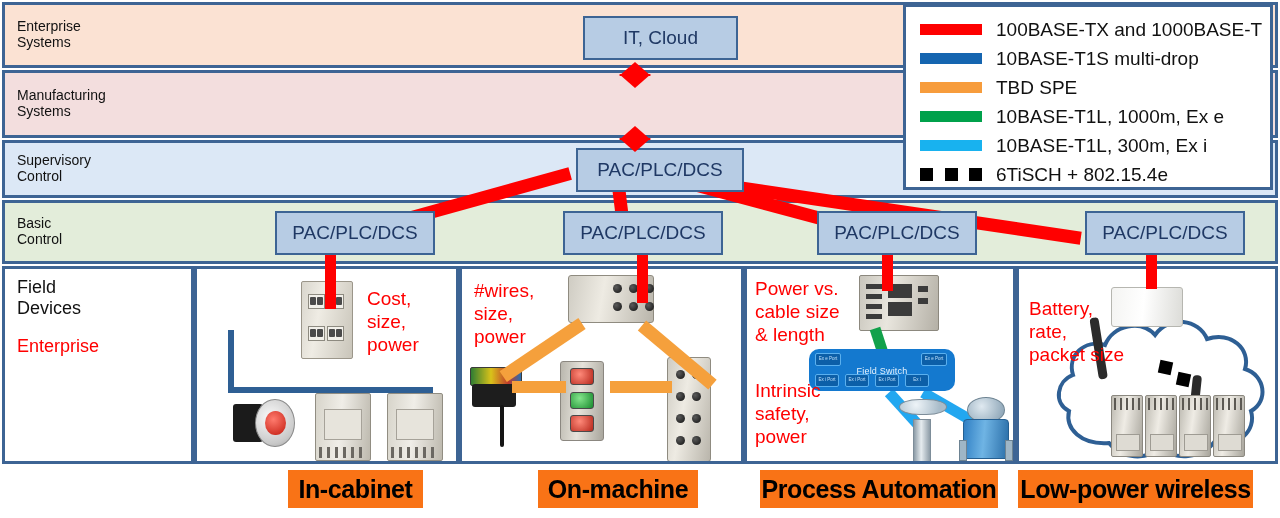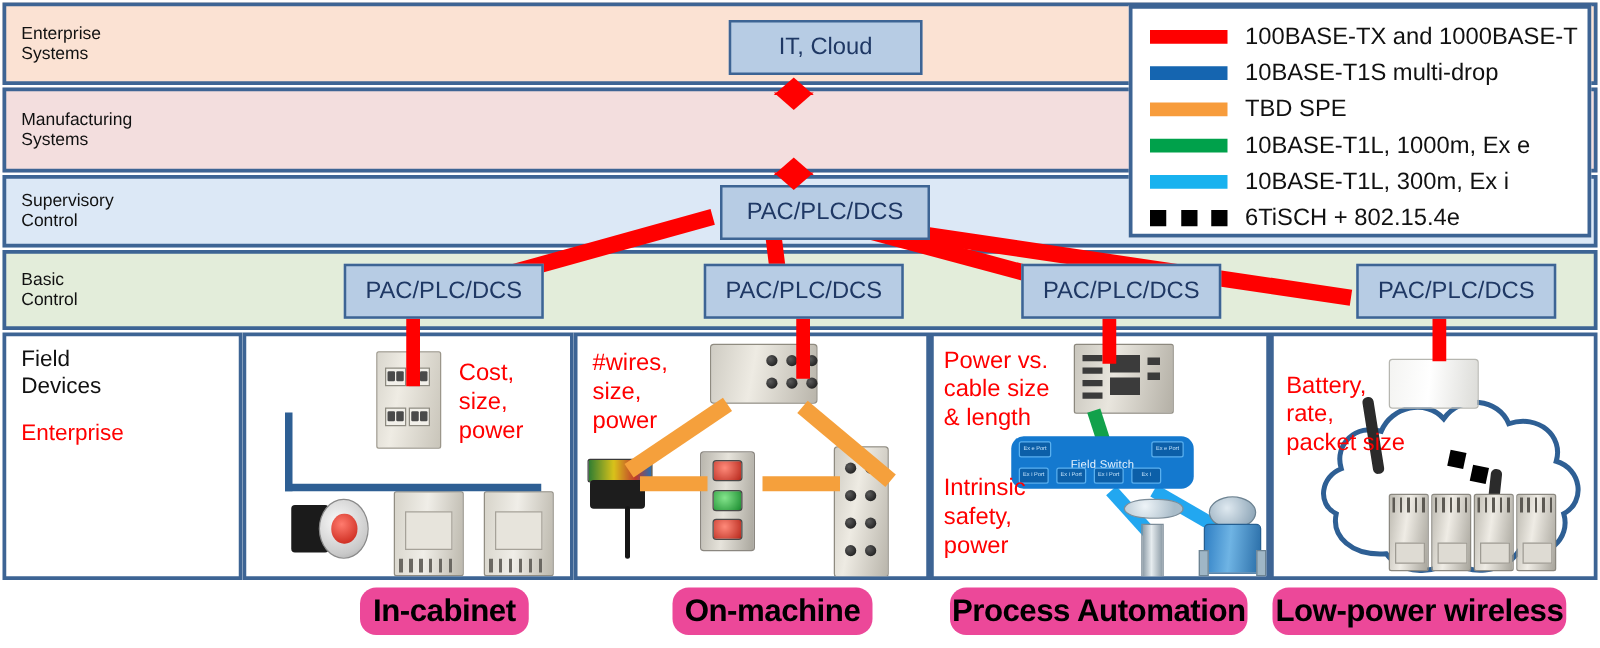--- a/index.html
+++ b/index.html
@@ -66,24 +66,24 @@
   .leg-row { display: flex; align-items: center; height: 29px; padding-left: 14px; }
   .leg-sw { width: 62px; height: 11px; margin-right: 14px; flex: 0 0 auto; }
   .leg-sw.dots { height: 13px; background: none !important;
                  display: flex; justify-content: space-between; align-items: center; }
   .leg-sw.dots i { width: 13px; height: 13px; background: #000; display: block; }
   .leg-txt { font-size: 19px; color: #111; white-space: nowrap; }
 
   
   .ytag {
     position: absolute; top: 470px; height: 38px;
-    background: #ec4899; color: #000;
+    background: #f97316; color: #000;
     font-size: 25px; font-weight: bold; font-stretch: condensed;
     display: flex; align-items: center; justify-content: center;
-    letter-spacing: -0.4px; z-index: 15; border-radius: 13px;
+    letter-spacing: -0.4px; z-index: 15;
   }
   #ytag-cabinet  { left: 288px; width: 135px; }
   #ytag-machine  { left: 538px; width: 160px; }
   #ytag-process  { left: 760px; width: 238px; }
   #ytag-wireless { left: 1018px; width: 235px; }
 
   
   .conn { position: absolute; z-index: 5; }
   .vred { background: #ff0000; width: 11px; }
   .diag { background: #ff0000; height: 13px; transform-origin: 0 50%; z-index: 5; }

